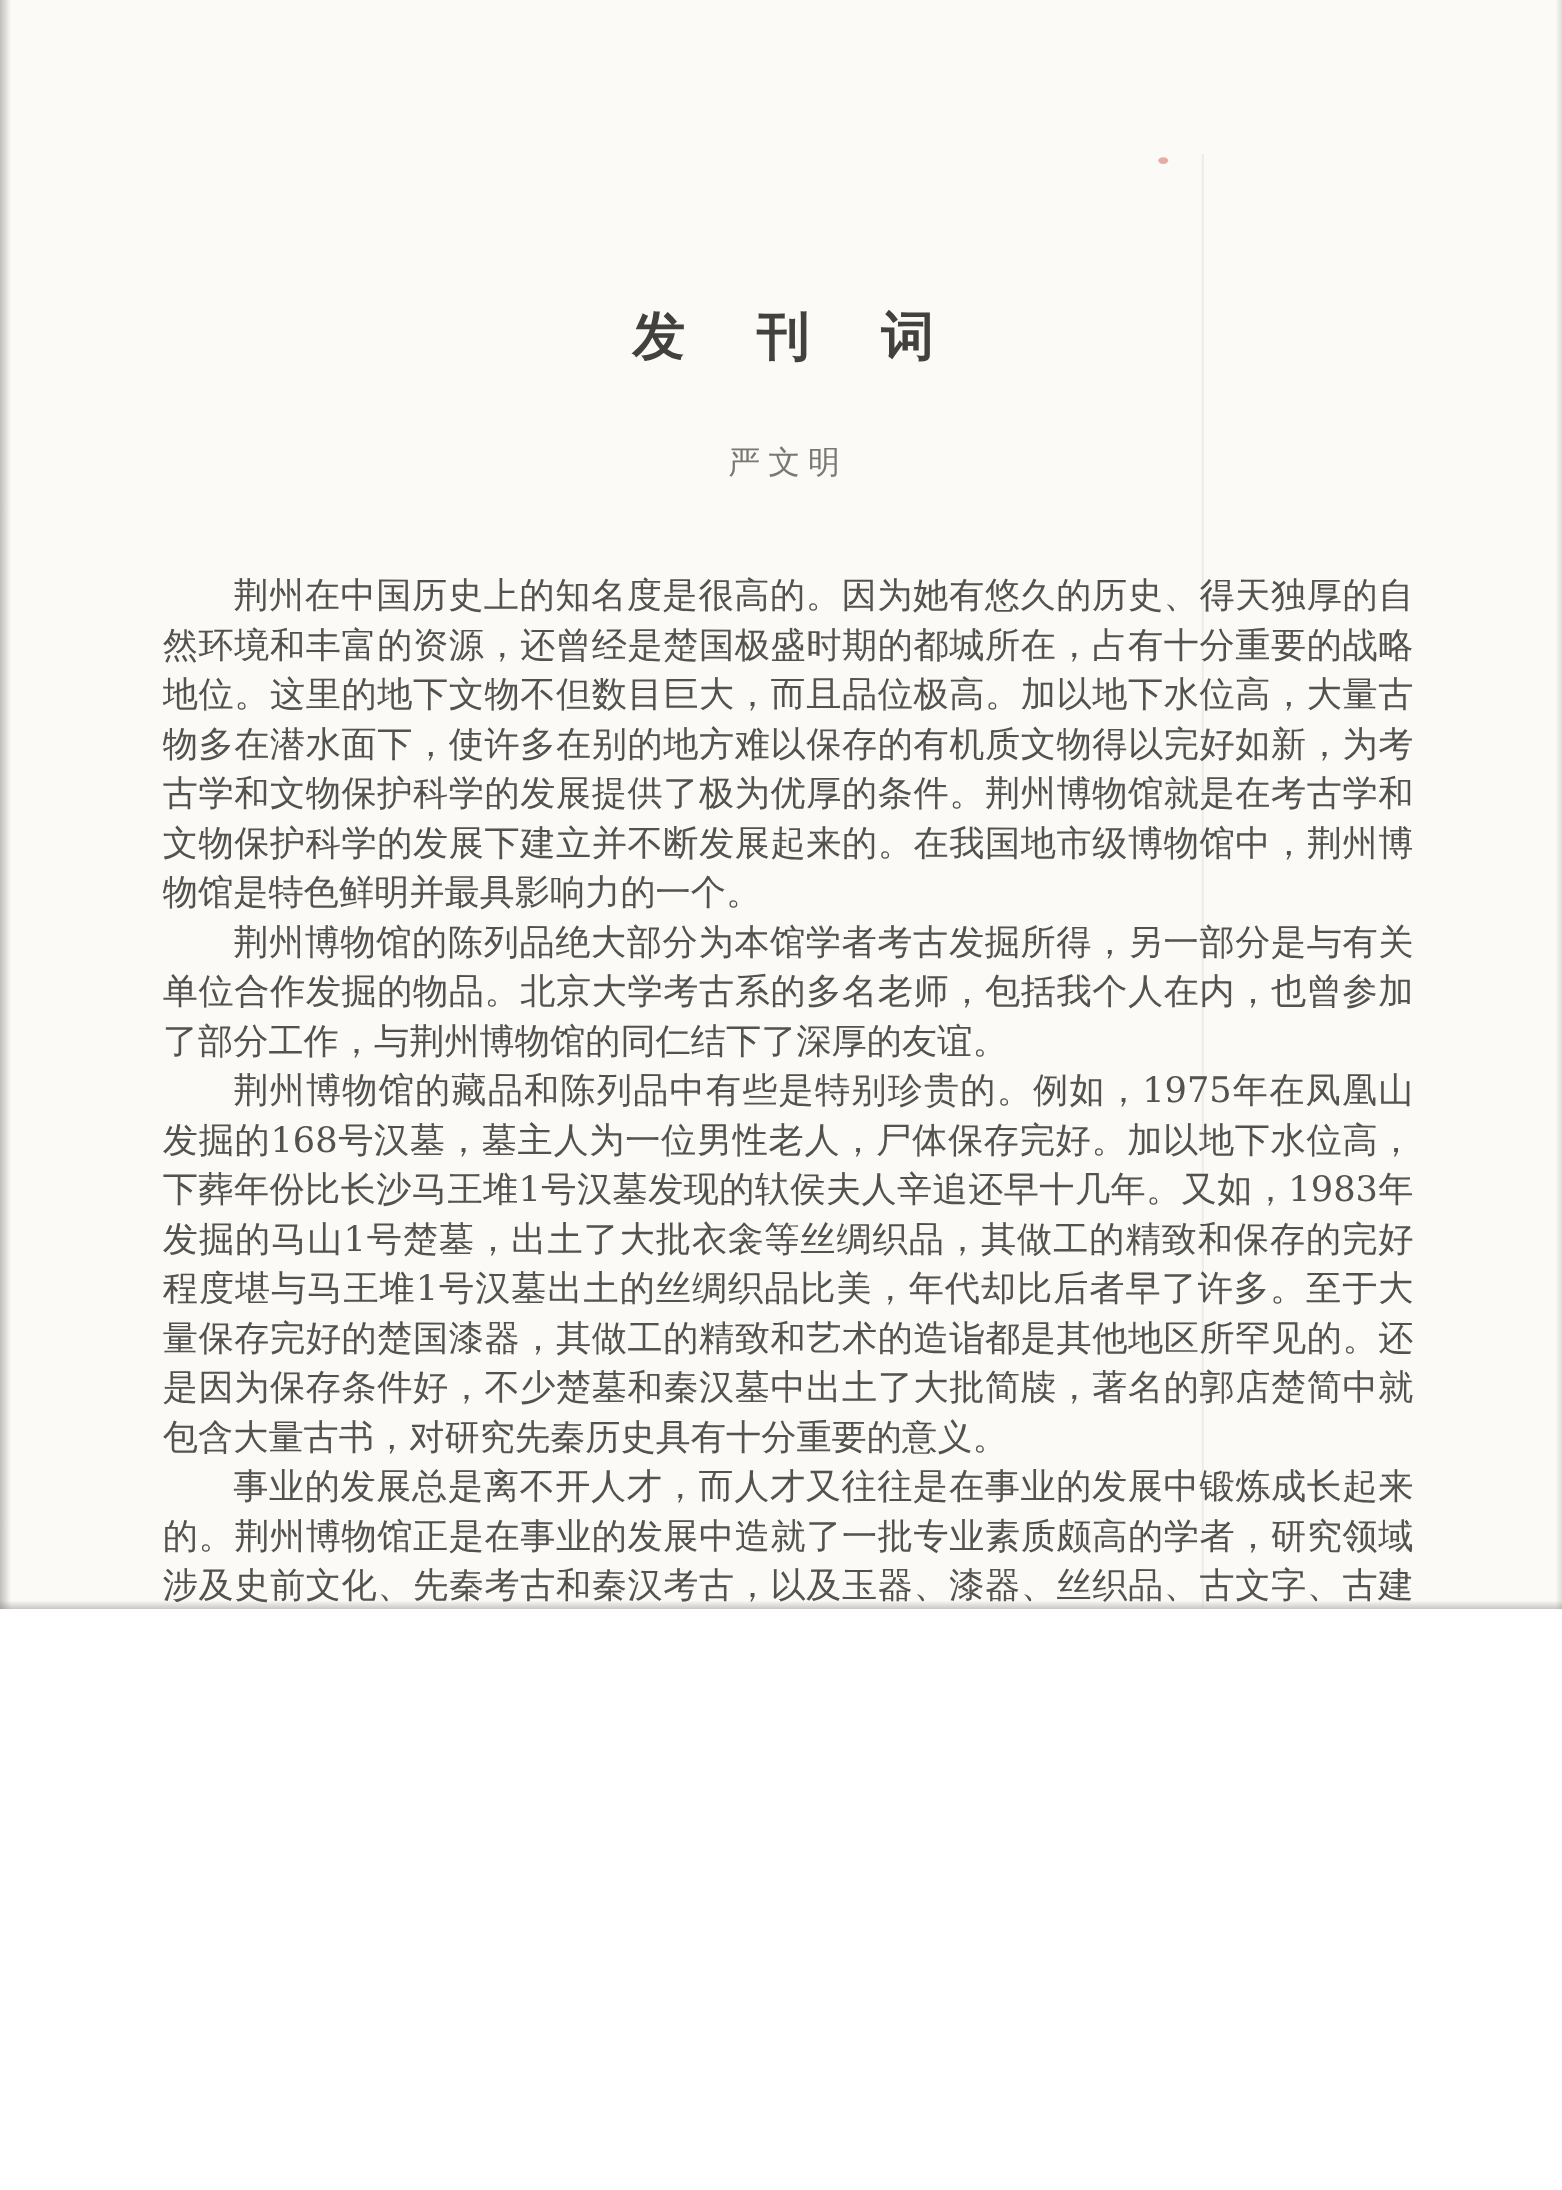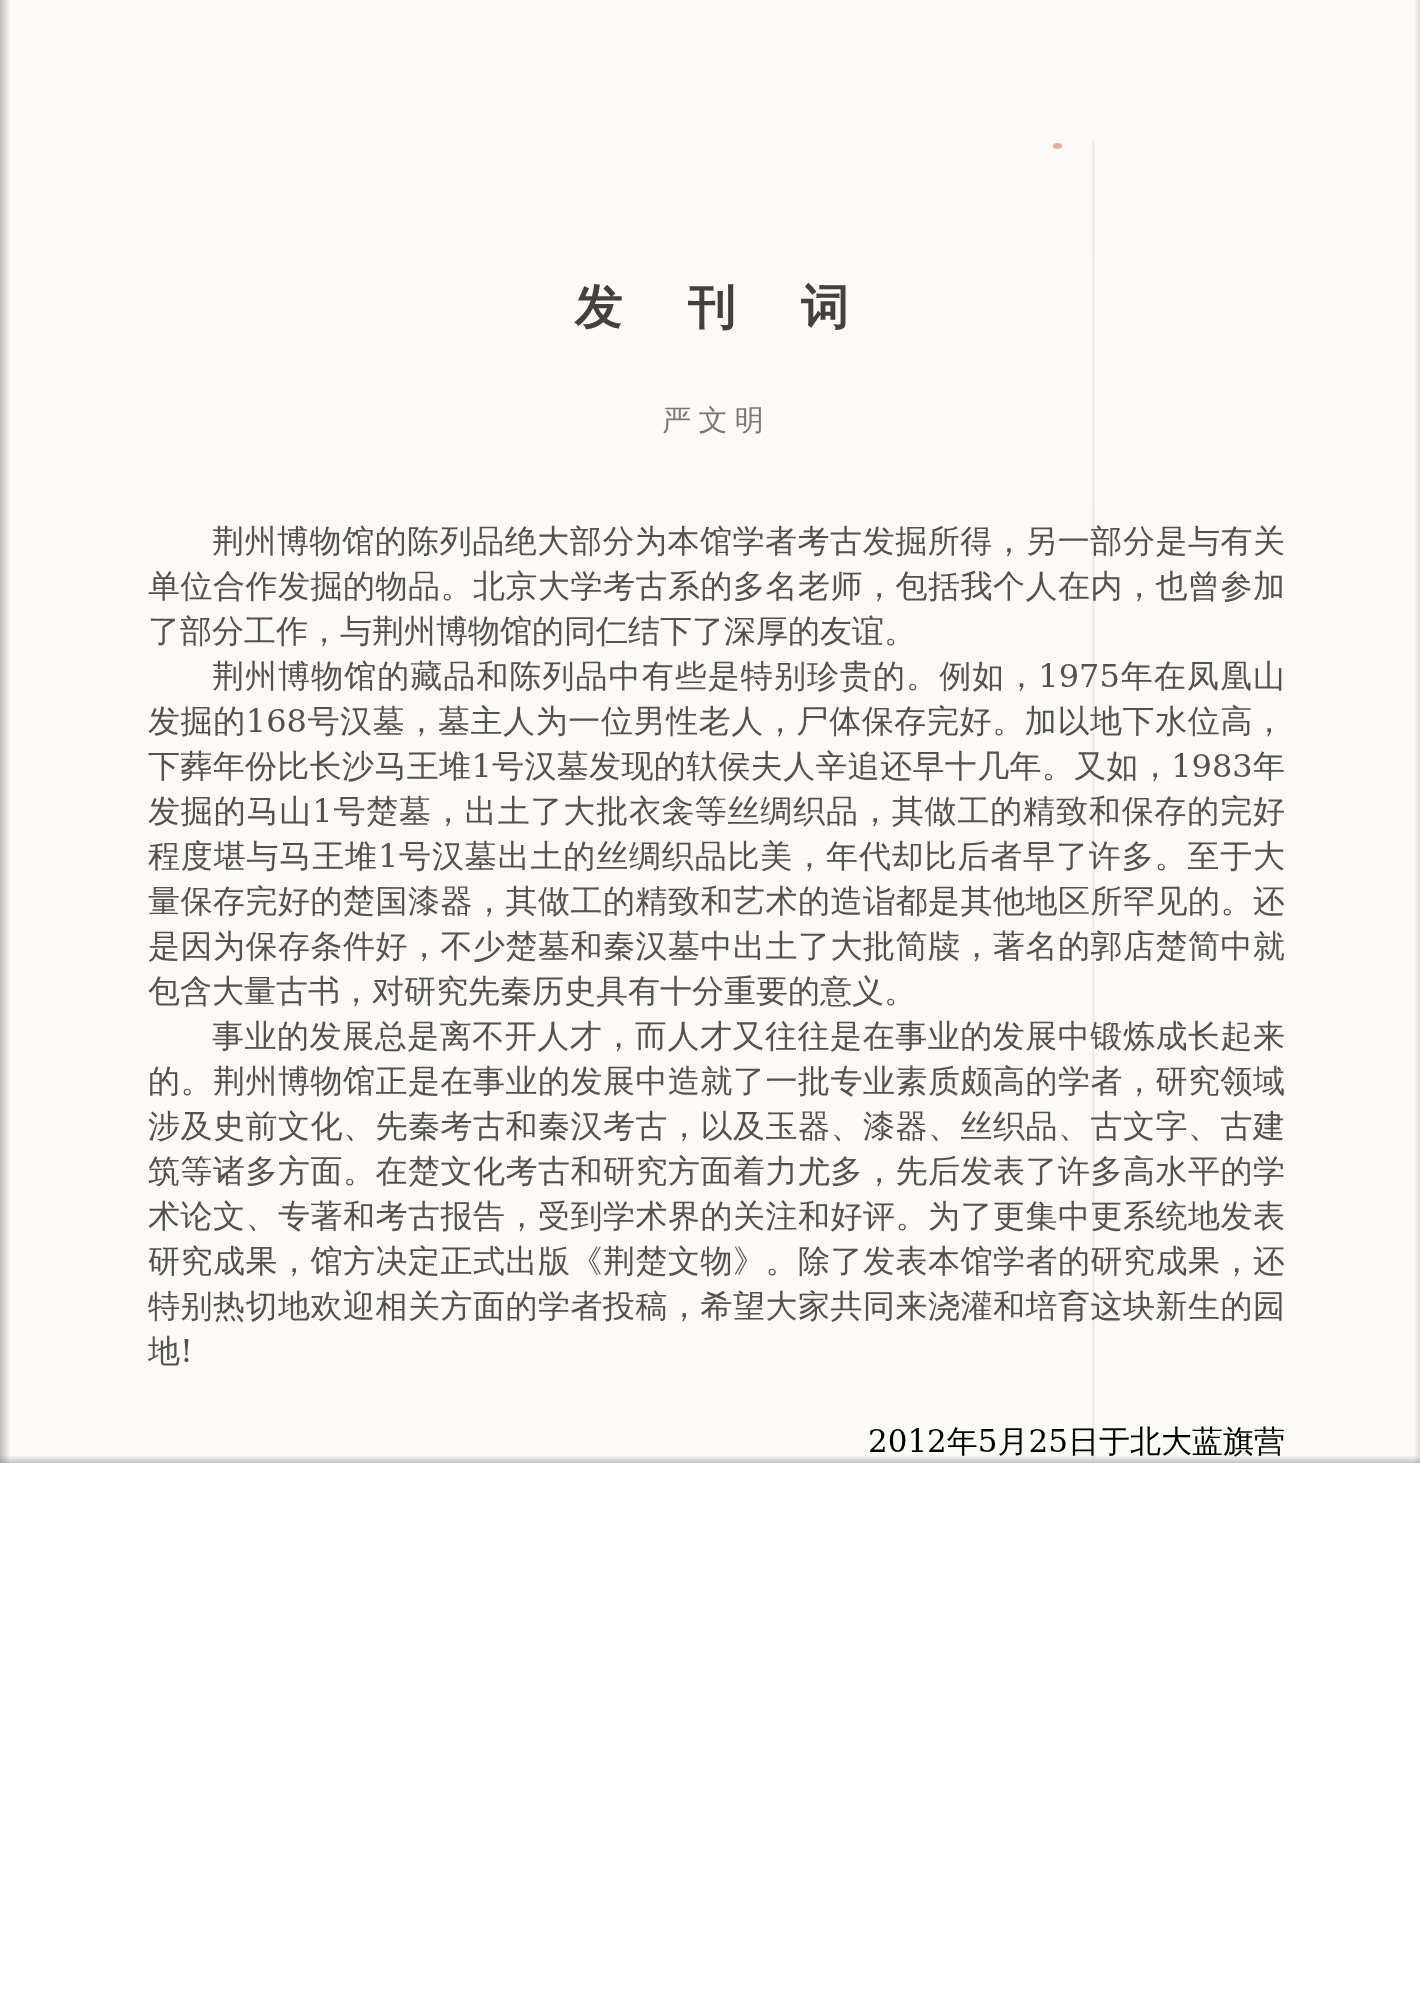--- a/index.html
+++ b/index.html
@@ -89,19 +89,20 @@
   <div class="edge-bottom"></div>
   <div class="edge-right"></div>
   <div class="scan-crease"></div>
   <div class="ink-speck"></div>
 
   <div class="page-inner">
     <h1 class="doc-title">发　刊　词</h1>
     <h2 class="doc-author">严文明</h2>
 
     <div class="doc-body">
+      <p class="para">荆州在中国历史上的知名度是很高的。因为她有悠久的历史、得天独厚的自然环境和丰富的资源，还曾经是楚国极盛时期的都城所在，占有十分重要的战略地位。这里的地下文物不但数目巨大，而且品位极高。加以地下水位高，大量古物多在潜水面下，使许多在别的地方难以保存的有机质文物得以完好如新，为考古学和文物保护科学的发展提供了极为优厚的条件。荆州博物馆就是在考古学和文物保护科学的发展下建立并不断发展起来的。在我国地市级博物馆中，荆州博物馆是特色鲜明并最具影响力的一个。</p>
       <p class="para">荆州博物馆的陈列品绝大部分为本馆学者考古发掘所得，另一部分是与有关单位合作发掘的物品。北京大学考古系的多名老师，包括我个人在内，也曾参加了部分工作，与荆州博物馆的同仁结下了深厚的友谊。</p>
       <p class="para">荆州博物馆的藏品和陈列品中有些是特别珍贵的。例如，1975年在凤凰山发掘的168号汉墓，墓主人为一位男性老人，尸体保存完好。加以地下水位高，下葬年份比长沙马王堆1号汉墓发现的轪侯夫人辛追还早十几年。又如，1983年发掘的马山1号楚墓，出土了大批衣衾等丝绸织品，其做工的精致和保存的完好程度堪与马王堆1号汉墓出土的丝绸织品比美，年代却比后者早了许多。至于大量保存完好的楚国漆器，其做工的精致和艺术的造诣都是其他地区所罕见的。还是因为保存条件好，不少楚墓和秦汉墓中出土了大批简牍，著名的郭店楚简中就包含大量古书，对研究先秦历史具有十分重要的意义。</p>
       <p class="para">事业的发展总是离不开人才，而人才又往往是在事业的发展中锻炼成长起来的。荆州博物馆正是在事业的发展中造就了一批专业素质颇高的学者，研究领域涉及史前文化、先秦考古和秦汉考古，以及玉器、漆器、丝织品、古文字、古建筑等诸多方面。在楚文化考古和研究方面着力尤多，先后发表了许多高水平的学术论文、专著和考古报告，受到学术界的关注和好评。为了更集中更系统地发表研究成果，馆方决定正式出版《荆楚文物》。除了发表本馆学者的研究成果，还特别热切地欢迎相关方面的学者投稿，希望大家共同来浇灌和培育这块新生的园地!</p>
       <p class="dateline">2012年5月25日于北大蓝旗营</p>
     </div>
   </div>
 </div>
 
 </body></html>

